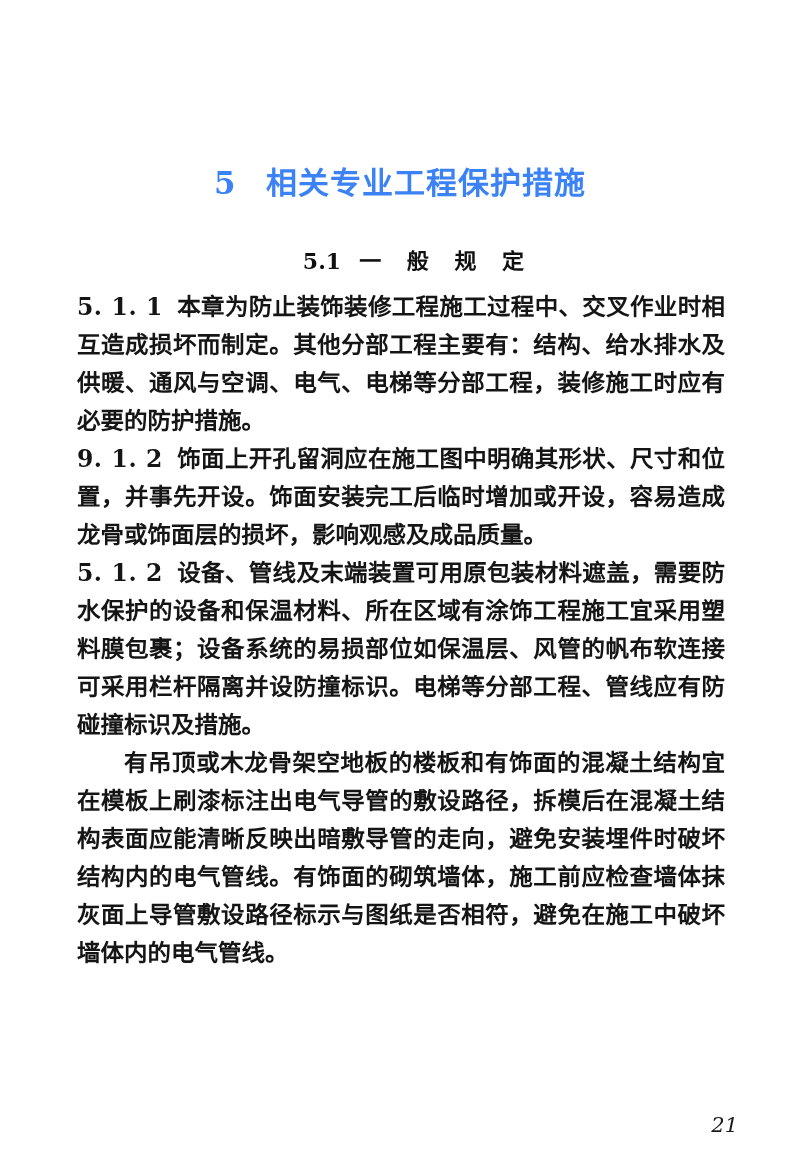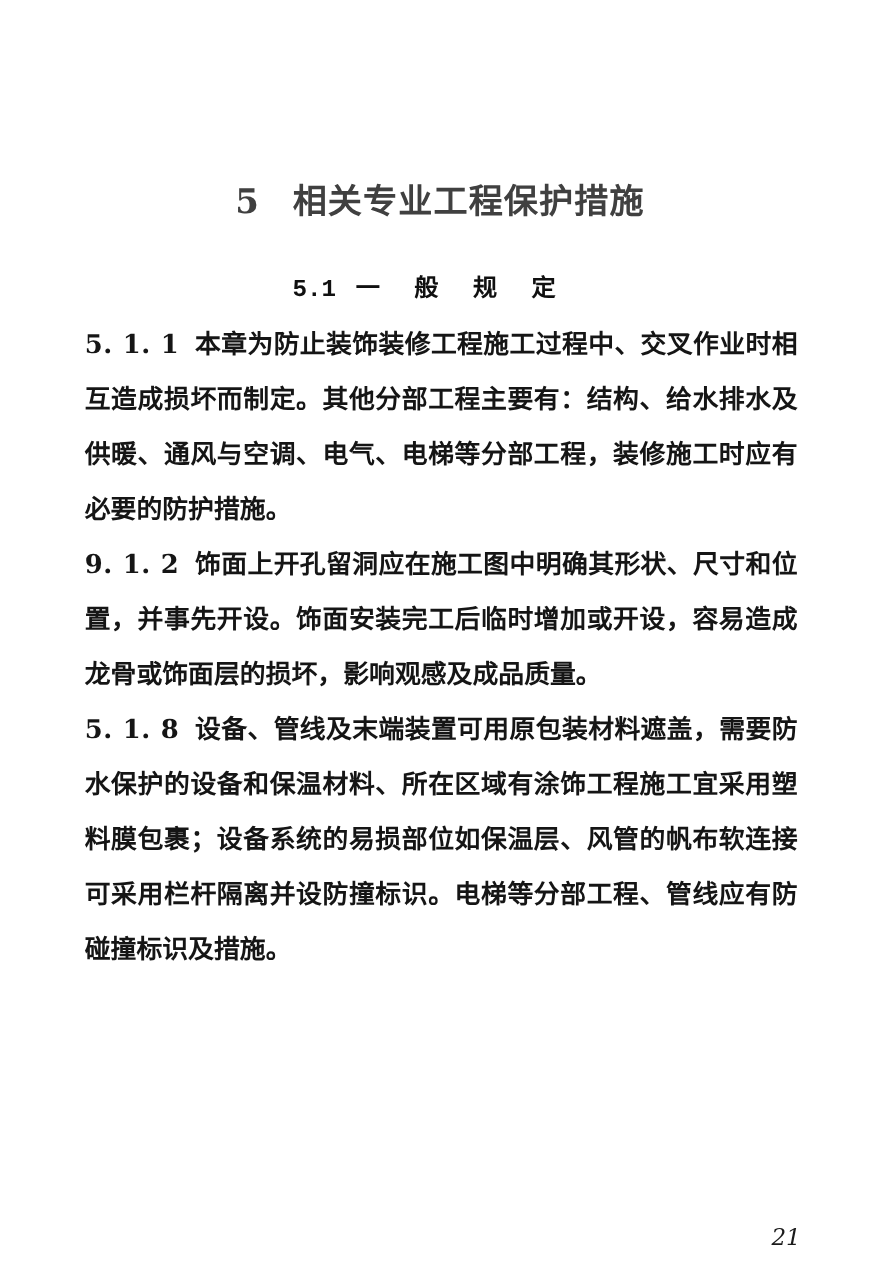--- a/index.html
+++ b/index.html
@@ -26,64 +26,63 @@
   
   .chapter-title {
     position: absolute;
     top: 158px;
     left: 78px;
     width: 644px;
     text-align: center;
     font-size: 31px;
     font-weight: bold;
     letter-spacing: 0.5px;
-    color: #404040;
+    color: #3b82f6;
     white-space: nowrap;
   }
   .chapter-title .num {
     font-family: "DejaVu Serif", "Liberation Serif", serif;
     margin-right: 30px;
   }
   .chapter-title .txt {
     letter-spacing: 1px;
   }
 
   
   .section-heading {
     position: absolute;
     top: 243px;
-    left: 68px;
+    left: 96px;
     width: 644px;
     text-align: center;
     font-size: 22px;
     font-weight: bold;
     color: #101010;
     white-space: nowrap;
-    font-family: Liberation Mono, monospace;
   }
   .section-heading .snum {
     margin-right: 18px;
     letter-spacing: 0px;
   }
   .section-heading .stxt {
     letter-spacing: 9px;
   }
 
   
   .body-col {
     position: absolute;
     top: 288px;
     left: 77px;
     width: 648px;
   }
 
   p.para {
     margin: 0 0 0 0;
     font-size: 23.5px;
-    line-height: 50px;
+    line-height: 38px;
     color: #151515;
     text-align: justify;
     text-justify: inter-character;
     letter-spacing: 0px;
     font-weight: 600;
     text-align-last: left;
   }
 
   p.para .clause {
     font-weight: bold;
@@ -93,21 +92,21 @@
   }
 
   p.para.indent {
     text-indent: 47px;
   }
 
   
   .page-number {
     position: absolute;
     top: 1113px;
-    right: 72px;
+    right: 62px;
     font-size: 21px;
     font-style: italic;
     font-family: "DejaVu Serif", "Liberation Serif", serif;
     color: #1a1a1a;
   }
 </style>
 </head>
 <body>
 
 <div class="page">
@@ -119,21 +118,22 @@
   <div class="section-heading">
     <span class="snum">5.1</span><span class="stxt">一 般 规 定</span>
   </div>
 
   <div class="body-col">
 
     <p class="para"><span class="clause">5. 1. 1</span><span>本章为防止装饰装修工程施工过程中、交叉作业时相互造成损坏而制定。其他分部工程主要有：结构、给水排水及供暖、通风与空调、电气、电梯等分部工程，装修施工时应有必要的防护措施。</span></p>
 
     <p class="para"><span class="clause">9. 1. 2</span><span>饰面上开孔留洞应在施工图中明确其形状、尺寸和位置，并事先开设。饰面安装完工后临时增加或开设，容易造成龙骨或饰面层的损坏，影响观感及成品质量。</span></p>
 
-    <p class="para"><span class="clause">5. 1. 8</span><span>设备、管线及末端装置可用原包装材料遮盖，需要防水保护的设备和保温材料、所在区域有涂饰工程施工宜采用塑料膜包裹；设备系统的易损部位如保温层、风管的帆布软连接可采用栏杆隔离并设防撞标识。电梯等分部工程、管线应有防碰撞标识及措施。</span></p>
+    <p class="para"><span class="clause">5. 1. 2</span><span>设备、管线及末端装置可用原包装材料遮盖，需要防水保护的设备和保温材料、所在区域有涂饰工程施工宜采用塑料膜包裹；设备系统的易损部位如保温层、风管的帆布软连接可采用栏杆隔离并设防撞标识。电梯等分部工程、管线应有防碰撞标识及措施。</span></p>
 
+    <p class="para indent">有吊顶或木龙骨架空地板的楼板和有饰面的混凝土结构宜在模板上刷漆标注出电气导管的敷设路径，拆模后在混凝土结构表面应能清晰反映出暗敷导管的走向，避免安装埋件时破坏结构内的电气管线。有饰面的砌筑墙体，施工前应检查墙体抹灰面上导管敷设路径标示与图纸是否相符，避免在施工中破坏墙体内的电气管线。</p>
 
 
   </div>
 
   <div class="page-number">21</div>
 
 </div>
 
 </body></html>

